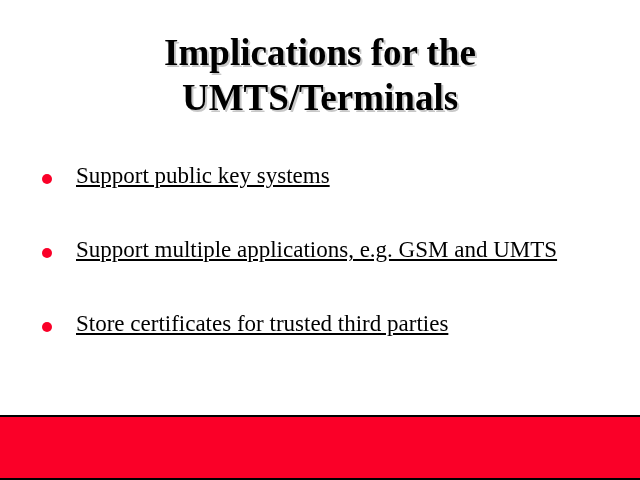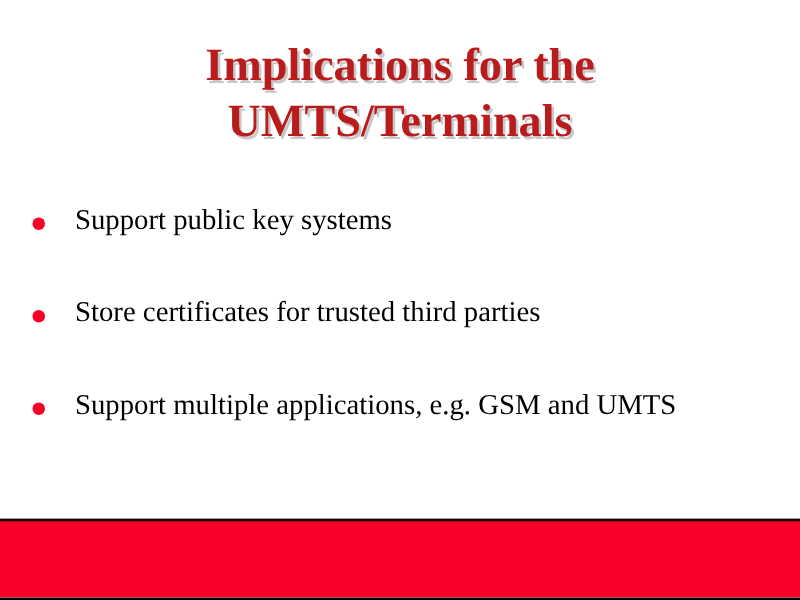--- a/index.html
+++ b/index.html
@@ -25,32 +25,33 @@
     left: 0;
     top: 30px;
     width: 640px;
     text-align: center;
   }
   .title-line {
     font-family: "Liberation Serif", "DejaVu Serif", serif;
     font-weight: bold;
     font-size: 37px;
     line-height: 45px;
-    color: #b91c1c;
+    color: #000000;
     letter-spacing: 0px;
     text-shadow: 2px 2px 0 #c8c8c8;
     white-space: nowrap;
   }
 
   
   #bullet-list {
     position: absolute;
-    left: 26px;
+    left: 42px;
     top: 162px;
     width: 580px;
+    text-decoration: underline;
   }
   .bullet-row {
     display: flex;
     align-items: flex-start;
     height: 74px;
   }
   .bullet-marker {
     flex: 0 0 auto;
     width: 10px;
     height: 10px;
@@ -92,26 +93,26 @@
 
   <div id="bullet-list">
 
     <div class="bullet-row">
       <span class="bullet-marker"></span>
       <span class="bullet-text">Support public key systems</span>
     </div>
 
     <div class="bullet-row">
       <span class="bullet-marker"></span>
-      <span class="bullet-text">Store certificates for trusted third parties</span>
+      <span class="bullet-text">Support multiple applications, e.g. GSM and UMTS</span>
     </div>
 
     <div class="bullet-row">
       <span class="bullet-marker"></span>
-      <span class="bullet-text">Support multiple applications, e.g. GSM and UMTS</span>
+      <span class="bullet-text">Store certificates for trusted third parties</span>
     </div>
 
   </div>
 
   <div id="footer-band">
 
     
 
     
 

